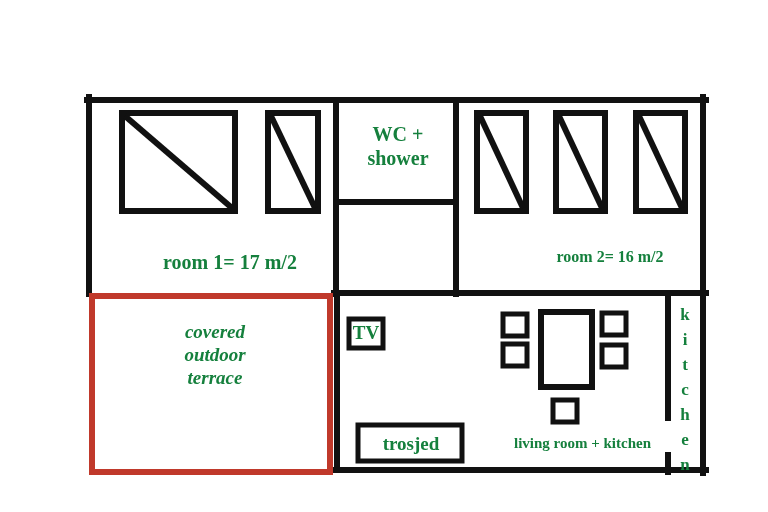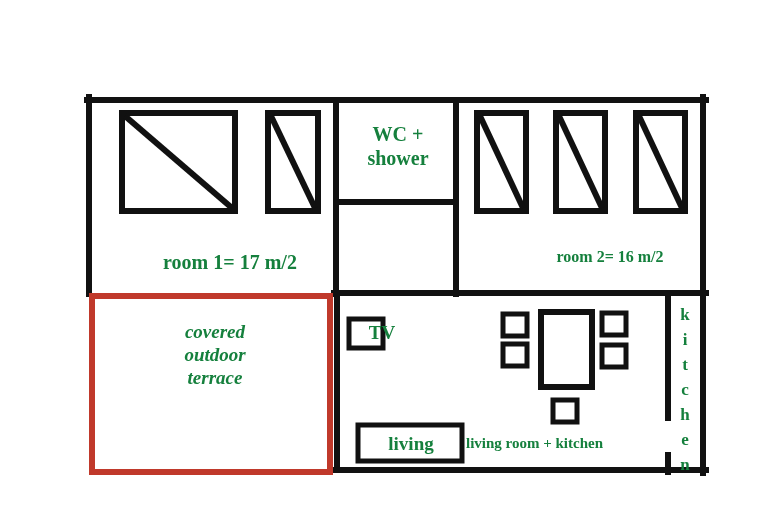--- a/index.html
+++ b/index.html
@@ -29,23 +29,23 @@
     font-weight: bold;
     line-height: 1.22;
     text-align: center;
     white-space: pre-line;
     user-select: none;
   }
   .lbl-room1 { left: 118px; top: 250px; width: 224px; font-size: 20px; }
   .lbl-room2 { left: 500px; top: 247px; width: 220px; font-size: 16px; }
   .lbl-wc    { left: 344px; top: 122px; width: 108px; font-size: 20px; }
   .lbl-terrace { left: 120px; top: 320px; width: 190px; font-size: 19px; font-style: italic; }
-  .lbl-tv    { left: 349px; top: 320px; width: 34px; font-size: 19px; line-height: 26px; margin-left: 16px; }
+  .lbl-tv    { left: 349px; top: 320px; width: 34px; font-size: 19px; line-height: 26px; }
   .lbl-trosjed { left: 360px; top: 430px; width: 102px; font-size: 19px; line-height: 28px; }
-  .lbl-livingroom { left: 466px; top: 434px; width: 196px; font-size: 15px; text-align: left; }
+  .lbl-livingroom { left: 466px; top: 434px; width: 196px; font-size: 15px; text-align: left; padding-left: 48px; }
   .lbl-kitchen {
     left: 674px; top: 302px; width: 22px;
     font-size: 17px; line-height: 25px;
     text-align: center;
   }
 </style>
 </head>
 <body>
 
 <div id="plan">
@@ -147,15 +147,15 @@
   <div class="lbl lbl-kitchen">k
 i
 t
 c
 h
 e
 n</div>
 
   <div class="lbl lbl-tv">TV</div>
 
-  <div class="lbl lbl-trosjed">living</div>
+  <div class="lbl lbl-trosjed">trosjed</div>
 
 </div>
 
 </body></html>

